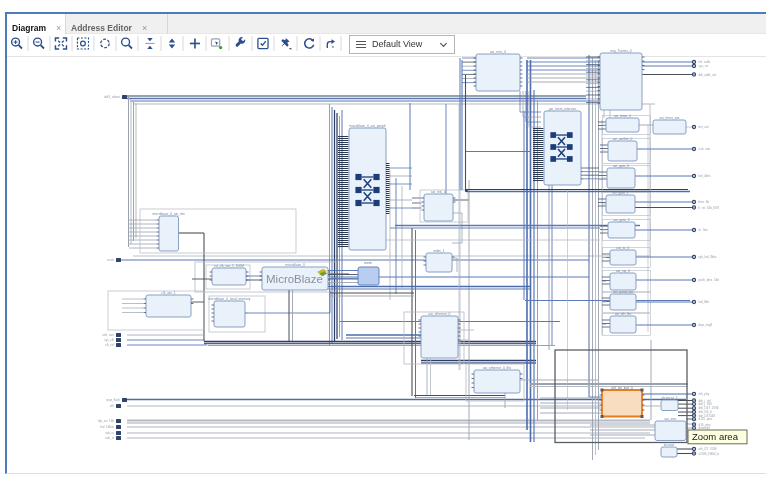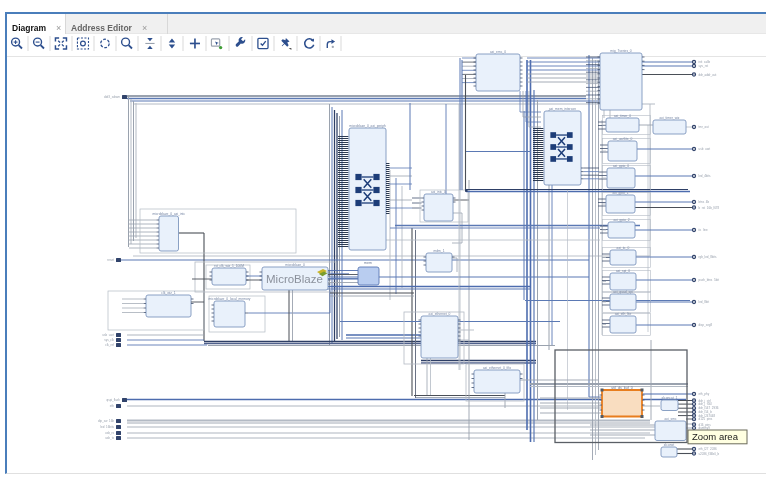--- a/index.html
+++ b/index.html
@@ -16,20 +16,25 @@
   #dd .burger i { display:block; height:1.4px; background:#555; margin-bottom:1.6px; }
   #dd .chev { position:absolute; right:8px; top:5px; width:5px; height:5px; border-left:1.4px solid #444; border-bottom:1.4px solid #444; transform:rotate(-45deg); }
 </style></head>
 <body>
 <div id="panel">
   <div id="tabs">
     <div class="tab active" style="left:0;width:59px;">Diagram<span class="x">×</span></div>
     <div class="tab" style="left:59px;width:102px;">Address&nbsp;Editor<span class="x">×</span></div>
   </div>
   <div id="tbar"></div>
+  <div id="dd"><span class="burger">
+        <i></i>
+        <i></i>
+        <i></i>
+      </span>Default View<span class="chev"></span></div>
 </div>
 <svg width="777" height="490" viewBox="0 0 777 490" style="position:absolute;left:0;top:0;">
   <g>
       <g transform="translate(9.6,36.1) scale(0.92)">
         <circle cx="6.5" cy="6.5" r="4.3" fill="none" stroke="#2d4f8e" stroke-width="1.5"></circle>
         <line x1="9.8" y1="9.8" x2="13.5" y2="13.5" stroke="#2d4f8e" stroke-width="2"></line>
         <line x1="4.4" y1="6.5" x2="8.6" y2="6.5" stroke="#2d4f8e" stroke-width="1.2"></line>
         <line x1="6.5" y1="4.4" x2="6.5" y2="8.6" stroke="#2d4f8e" stroke-width="1.2"></line>
       </g>
 <g transform="translate(31.6,36.1) scale(0.92)">

